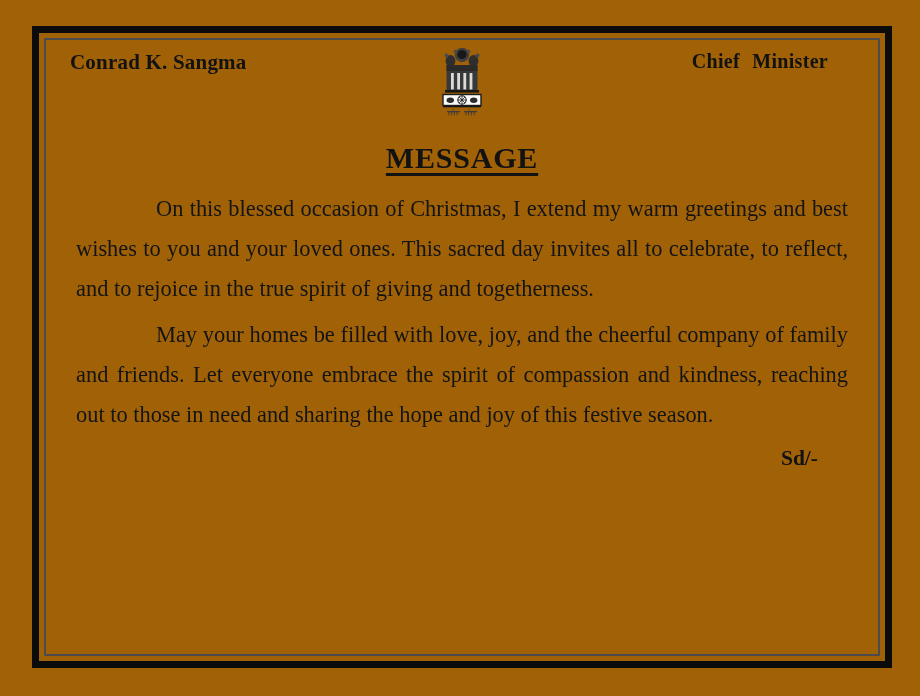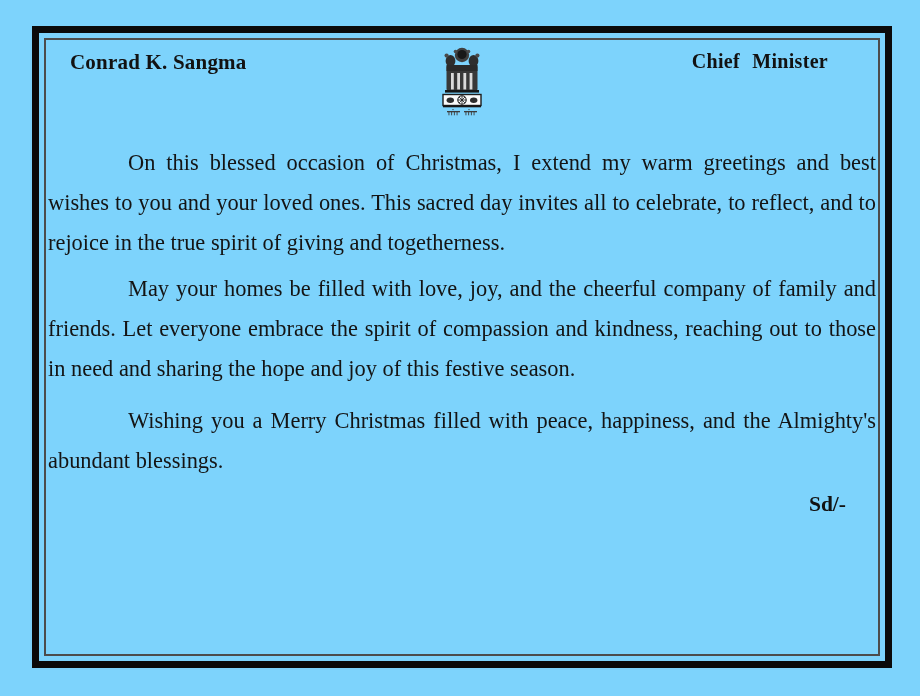--- a/index.html
+++ b/index.html
@@ -1,21 +1,21 @@
 <!DOCTYPE html>
 <html><head>
 <meta charset="utf-8">
 <style>
   * { margin: 0; padding: 0; box-sizing: border-box; }
   html, body { background: #ffffff; }
   .page {
     position: relative;
     width: 920px;
     height: 696px;
-    background: #7dd3fc;
+    background: #a16207;
     font-family: "Liberation Serif", serif;
     color: #121212;
     overflow: hidden;
   }
   .frame-outer {
     position: absolute;
     left: 32px; top: 26px;
     width: 860px; height: 642px;
     border: 7px solid #0b0b0b;
   }
@@ -64,21 +64,21 @@
     line-height: 32px;
     font-weight: bold;
     letter-spacing: 0.8px;
   }
   .message-heading span {
     text-decoration: underline;
     text-decoration-thickness: 3px;
     text-underline-offset: 5px;
   }
   
-  .content { padding: 0 2px; }
+  .content { padding: 0 30px; }
   .body-text {
     margin-top: 15px;
     font-size: 22.4px;
     line-height: 40px;
     text-align: justify;
     color: #141414;
   }
   .body-text p { text-indent: 80px; }
   .body-text p.p2 { margin-top: 6px; }
   .body-text p.p3 { margin-top: 12px; }
@@ -153,26 +153,28 @@
               <rect x="35.6" y="69" width="0.9" height="3.3"></rect>
             </g>
           </svg>
         </div>
 
         <div class="cm-block">
           <div class="office-title">Chief Minister</div>
         </div>
       </div>
 
+      <div class="message-heading">
+        <span>MESSAGE</span>
+      </div>
 
       <div class="content">
         <div class="body-text">
           <p class="p1">On this blessed occasion of Christmas, I extend my warm greetings and best wishes to you and your loved ones. This sacred day invites all to celebrate, to reflect, and to rejoice in the true spirit of giving and togetherness.</p>
           <p class="p2">May your homes be filled with love, joy, and the cheerful company of family and friends. Let everyone embrace the spirit of compassion and kindness, reaching out to those in need and sharing the hope and joy of this festive season.</p>
-          <p class="p3">Wishing you a Merry Christmas filled with peace, happiness, and the Almighty's abundant blessings.</p>
         </div>
 
         <div class="signature">
           <div>Sd/-</div>
         </div>
       </div>
 
     </div>
   </div>
 </div>

